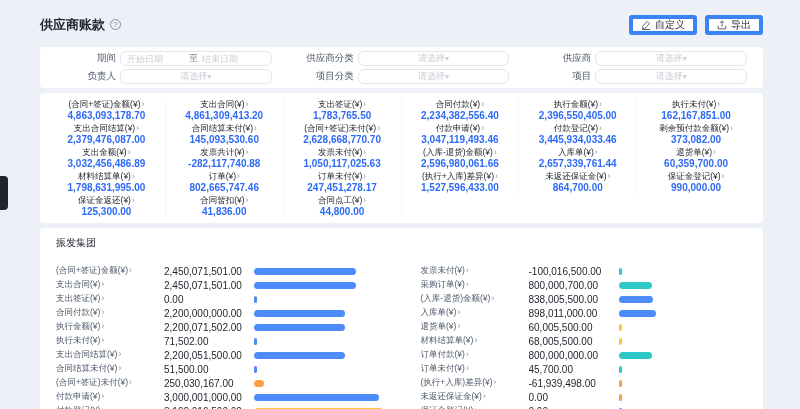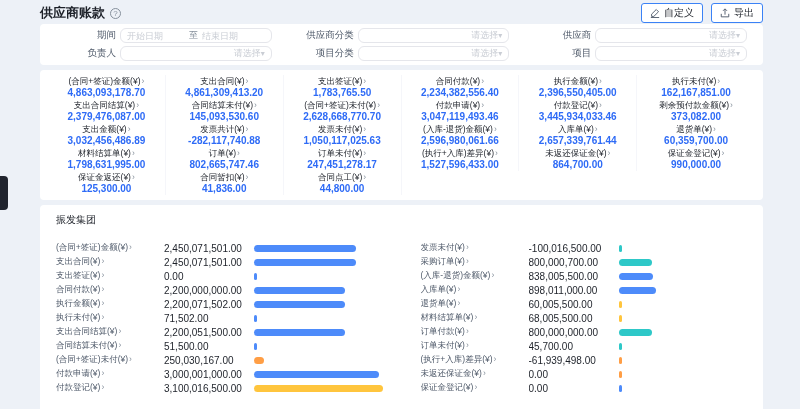--- a/index.html
+++ b/index.html
@@ -5,43 +5,43 @@
   *{box-sizing:border-box;margin:0;padding:0}
   html,body{width:800px;height:409px}
   body{
     background:#edf1f7;
     font-family:"Liberation Sans","DejaVu Sans",sans-serif;
     overflow:hidden;position:relative;color:#1d2129;
   }
   .content{padding:0 37px 0 40px}
 
   
-  .header{display:flex;align-items:center;justify-content:space-between;height:24px;padding-top:2px}
+  .header{display:flex;align-items:center;justify-content:space-between;height:47px;padding-top:2px}
   .title-wrap{display:flex;align-items:center;gap:5px}
   .page-title{font-size:13px;font-weight:bold;color:#1d2129}
   .help{width:11px;height:11px;border:1px solid #86909c;border-radius:50%;color:#86909c;
         font-size:8px;line-height:9px;text-align:center;cursor:pointer}
   .header-actions{display:flex;gap:8px}
-  .hbtn{display:flex;align-items:center;gap:4px;background:#ffffff;border:1px solid #3b82f6;
+  .hbtn{display:flex;align-items:center;gap:4px;background:#ffffff;border:4px solid #3b82f6;
         border-radius:3px;height:20px;padding:0 8px;font-size:10px;color:#1d2129;cursor:pointer;
         font-family:inherit}
 
   .card{background:#ffffff;border-radius:4px}
 
   
   .filter-card{padding:4px 16px 4px}
   .filter-grid{display:grid;grid-template-columns:1fr 1fr 1fr;column-gap:22px;row-gap:3px}
   .f-item{display:flex;align-items:center;height:15px}
   .f-label{width:60px;flex-shrink:0;text-align:right;font-size:9.5px;color:#4e5969;margin-right:4px;white-space:nowrap}
   .control{flex:1;height:15px;border:1px solid #e5e6eb;border-radius:6px;display:flex;align-items:center;
            padding:0 6px;font-size:9px;color:#c9cdd4;background:#fff;min-width:0}
   .range-box input{border:none;outline:none;width:58px;font-size:9px;color:#4e5969;font-family:inherit;background:transparent}
   .range-box input::placeholder{color:#c9cdd4}
   .range-sep{color:#86909c;margin:0 4px}
-  .select-box{justify-content:flex-end;cursor:pointer}
+  .select-box{justify-content:center;cursor:pointer}
   .caret{color:#c9cdd4;font-size:8px}
   .filter-actions{display:flex;gap:10px;margin-top:4px;margin-bottom:1px}
   .btn{height:16px;border:none;border-radius:2px;font-size:9.5px;cursor:pointer;font-family:inherit;line-height:15px}
   .btn-primary{background:#3370ff;color:#fff;width:90px}
   .btn-plain{background:#f2f3f5;color:#4e5969;width:70px}
 
   
   .stats-card{margin-top:5px;padding:5px 8px}
   .stats-grid{display:grid;grid-template-columns:repeat(6,1fr)}
   .stat-tile{text-align:center;padding:1px 2px;border-right:1px solid #f5f6fa;min-width:0}

